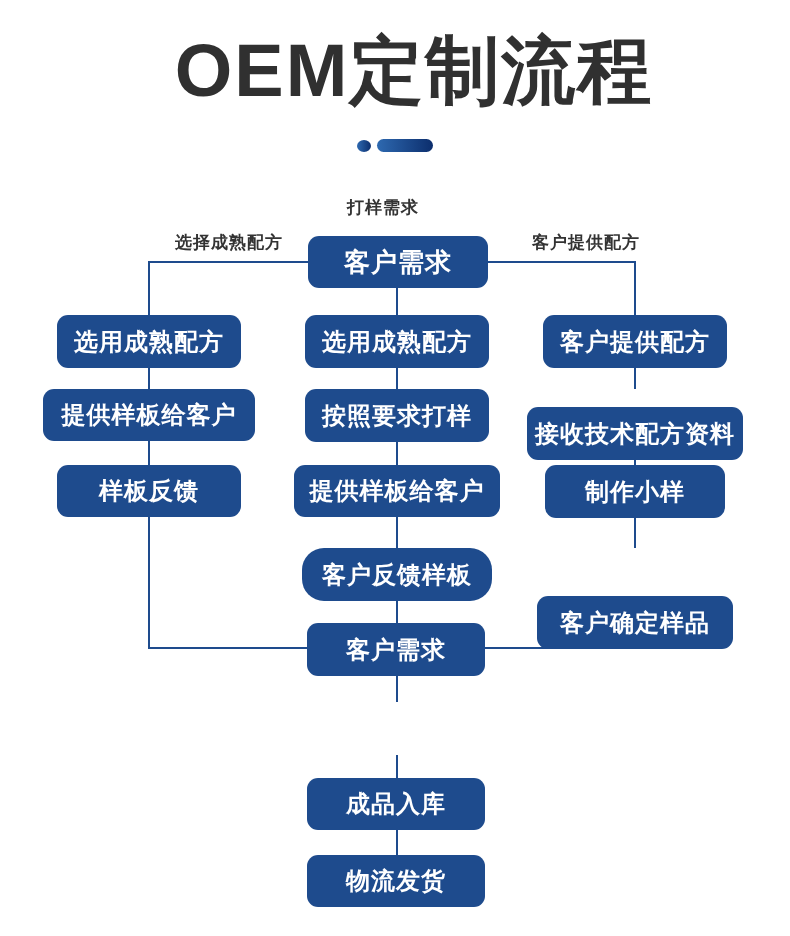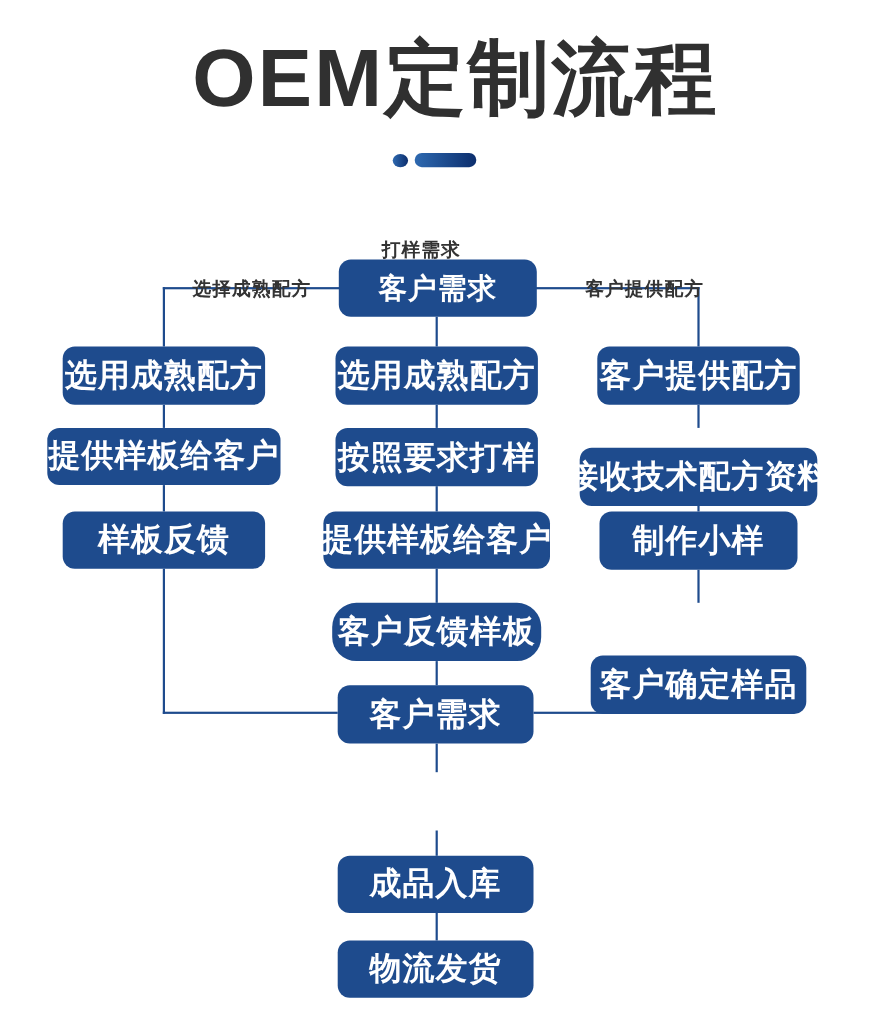--- a/index.html
+++ b/index.html
@@ -51,29 +51,28 @@
     background:linear-gradient(90deg,var(--accent-start),var(--accent-end));
   }
   .flow-label{
     position:absolute;
     font-size:17px;
     font-weight:700;
     color:var(--label-color);
     letter-spacing:1px;
     white-space:nowrap;
     z-index:2;
-    margin-top:20px;
   }
   .node{
     position:absolute;
     background:var(--box-fill);
     border-radius:11px;
     color:#ffffff;
     font-weight:700;
-    font-size:29px;
+    font-size:24px;
     letter-spacing:1px;
     display:flex;
     align-items:center;
     justify-content:center;
     white-space:nowrap;
     z-index:1;
   }
   .node.root{font-size:26px;}
   .line{
     position:absolute;

